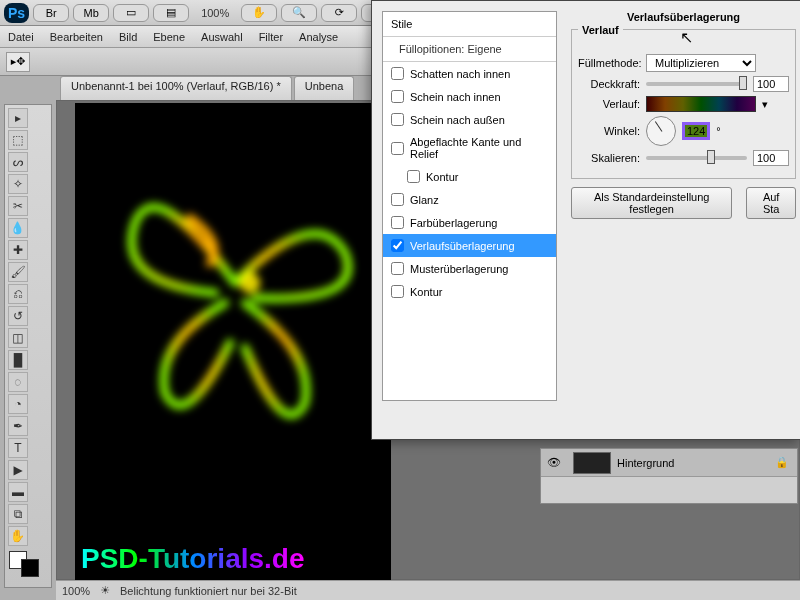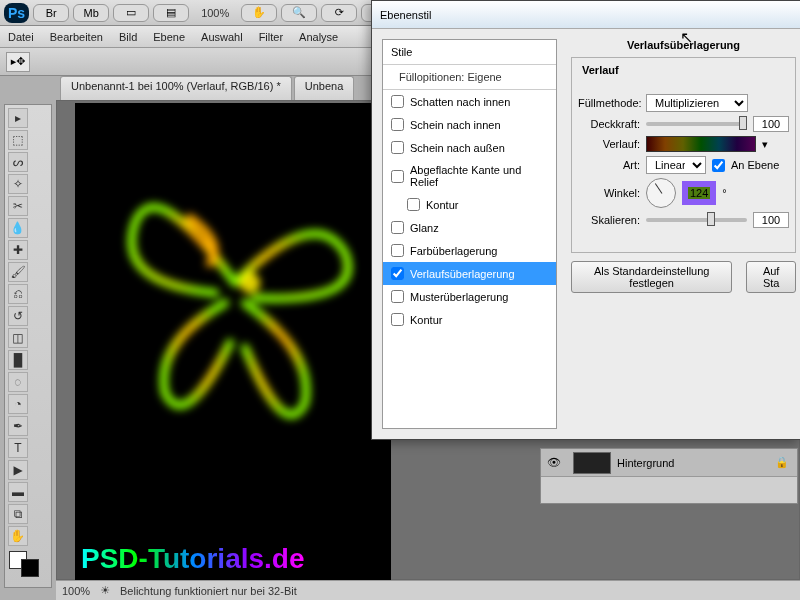--- a/index.html
+++ b/index.html
@@ -46,33 +46,33 @@
 .dlg-body { position: relative; padding: 8px; height: 408px; }
 .styles-panel { position: absolute; left: 10px; top: 10px; width: 175px; height: 390px; border: 1px solid #999; background: #fff; }
 .sp-header { padding: 6px 8px; border-bottom: 1px solid #ccc; }
 .sp-sub { padding: 6px 16px; border-bottom: 1px solid #ccc; color: #333; }
 .sp-item { padding: 5px 8px; display: flex; align-items: center; gap: 6px; cursor: default; }
 .sp-item.indent { padding-left: 24px; }
 .sp-item.selected { background: #3399ff; color: #fff; }
 .sp-item input[type=checkbox] { margin: 0; }
 
 .settings { position: absolute; left: 195px; top: 10px; right: 0; }
-.fieldset { border: 1px solid #b0b0b0; margin: 0 4px 8px 4px; padding: 20px 6px; }
+.fieldset { border: 1px solid #b0b0b0; margin: 0 4px 8px 4px; padding: 8px 6px; }
 .fieldset-title { position: relative; top: -14px; background: #ececec; display: inline-block; padding: 0 4px; font-weight: bold; }
 .row { display: flex; align-items: center; margin: 4px 0; gap: 6px; }
 .row label { width: 62px; text-align: right; }
 .row select, .row input[type=text] { border: 1px solid #999; padding: 1px 4px; height: 18px; background: #fff; }
 .slider { flex: 1; height: 4px; background: #bbb; position: relative; border-radius: 2px; }
 .slider-thumb { position: absolute; width: 8px; height: 14px; background: #ddd; border: 1px solid #555; top: -6px; }
 .grad-preview { width: 110px; height: 16px; background: linear-gradient(90deg, #400000, #804000, #606000, #005000, #004050, #200040, #500050); border: 1px solid #333; }
 .angle-dial { width: 30px; height: 30px; border: 1px solid #888; border-radius: 50%; background: #f4f4f4; position: relative; }
 .angle-line { position: absolute; width: 12px; height: 1px; background: #333; top: 14px; left: 15px; transform-origin: left center; transform: rotate(-124deg); }
-.num-input { width: 36px; text-align: center; border: 1px solid #999; padding: 1px 3px; }
+.num-input { width: 36px; text-align: left; border: 1px solid #999; padding: 1px 3px; }
 .dlg-btn { padding: 3px 8px; background: linear-gradient(#f8f8f8,#dadada); border: 1px solid #888; border-radius: 3px; }
-.sel-input { border: 6px solid #8b5cf6; background: #4d7c0f; padding: 0 2px; }
+.sel-input { border: 3px solid #8b5cf6; background: #4d7c0f; padding: 0 2px; }
 
 
 .layers { position: absolute; left: 540px; top: 448px; width: 258px; height: 56px; background: #d0d0d0; border: 1px solid #888; }
 .layer-row { display: flex; align-items: center; height: 28px; background: #bcbcbc; border-bottom: 1px solid #999; }
 .eye { width: 26px; text-align: center; }
 .thumb { width: 38px; height: 22px; background: #222; border: 1px solid #666; margin: 0 6px; }
 .lock { margin-left: auto; margin-right: 8px; }
 
 .cursor { position: absolute; left: 680px; top: 28px; font-size: 16px; z-index: 50; pointer-events: none; }
 </style>
@@ -166,23 +166,20 @@
   </div>
 </div>
 
 <div class="statusbar">
   <span>100%</span>
   <span>☀</span>
   <span>Belichtung funktioniert nur bei 32-Bit</span>
 </div>
 
 <div class="dialog">
-  <div class="dlg-title">
-    <span>Ebenenstil</span>
-  </div>
   <div class="dlg-body">
     <div class="styles-panel">
       <div class="sp-header">Stile</div>
       <div class="sp-sub">Füllopitionen: Eigene</div>
       <div id="style-items">
           <div class="sp-item">
             <input type="checkbox" style="">
             <span>Schatten nach innen</span>
           </div>
           <div class="sp-item">
@@ -223,39 +220,33 @@
           </div>
         </div>
     </div>
 
     <div class="settings">
       <div style="font-weight:bold; text-align:center; margin-bottom:6px;">Verlaufsüberlagerung</div>
       <div class="fieldset">
         <span class="fieldset-title">Verlauf</span>
         <div class="row">
           <label>Füllmethode:</label>
-          <select style="width:102px"><option>Multiplizieren</option></select>
+          <select style="width:110px"><option>Multiplizieren</option></select>
         </div>
         <div class="row">
           <label>Deckkraft:</label>
           <div class="slider">
               <div class="slider-thumb" style="left:92%"></div>
             </div>
           <input class="num-input" value="100" style="">
         </div>
         <div class="row">
           <label>Verlauf:</label>
           <div class="grad-preview"></div>
           <span>▾</span>
-        </div>
-        <div class="row">
-          <label>Art:</label>
-          <select style="width:60px"><option>Linear</option></select>
-          <input type="checkbox" checked="" style="">
-          <span>An Ebene</span>
         </div>
         <div class="row">
           <label>Winkel:</label>
           <div class="angle-dial">
               <div class="angle-line"></div>
             </div>
           <span class="sel-input">124</span>
           <span>°</span>
         </div>
         <div class="row">

